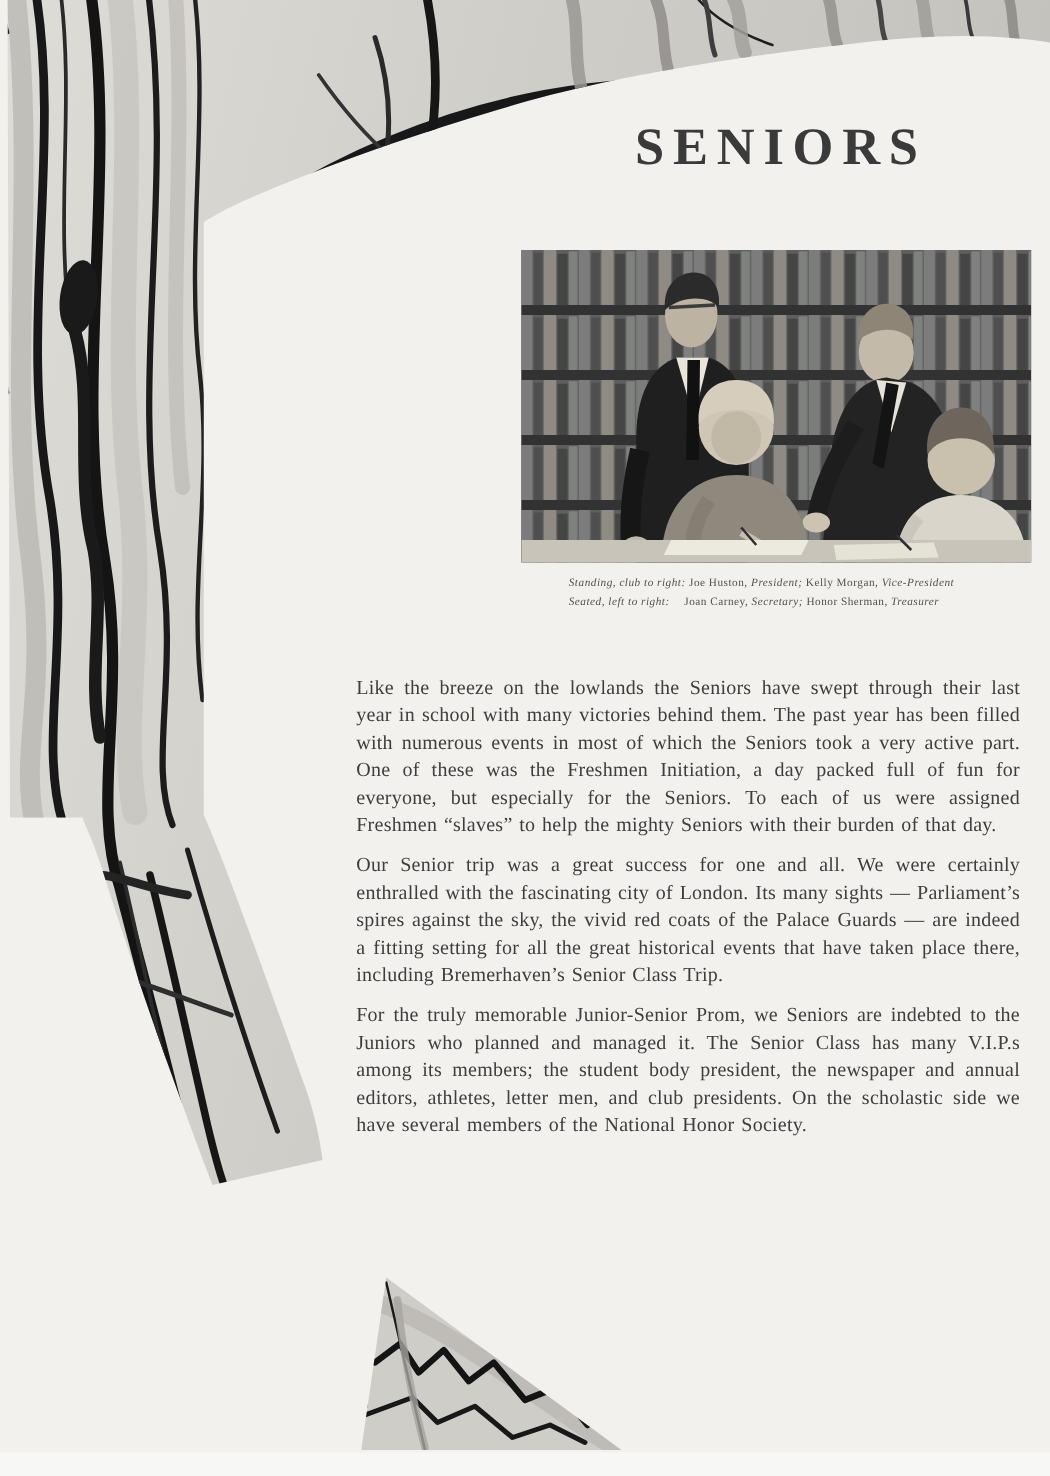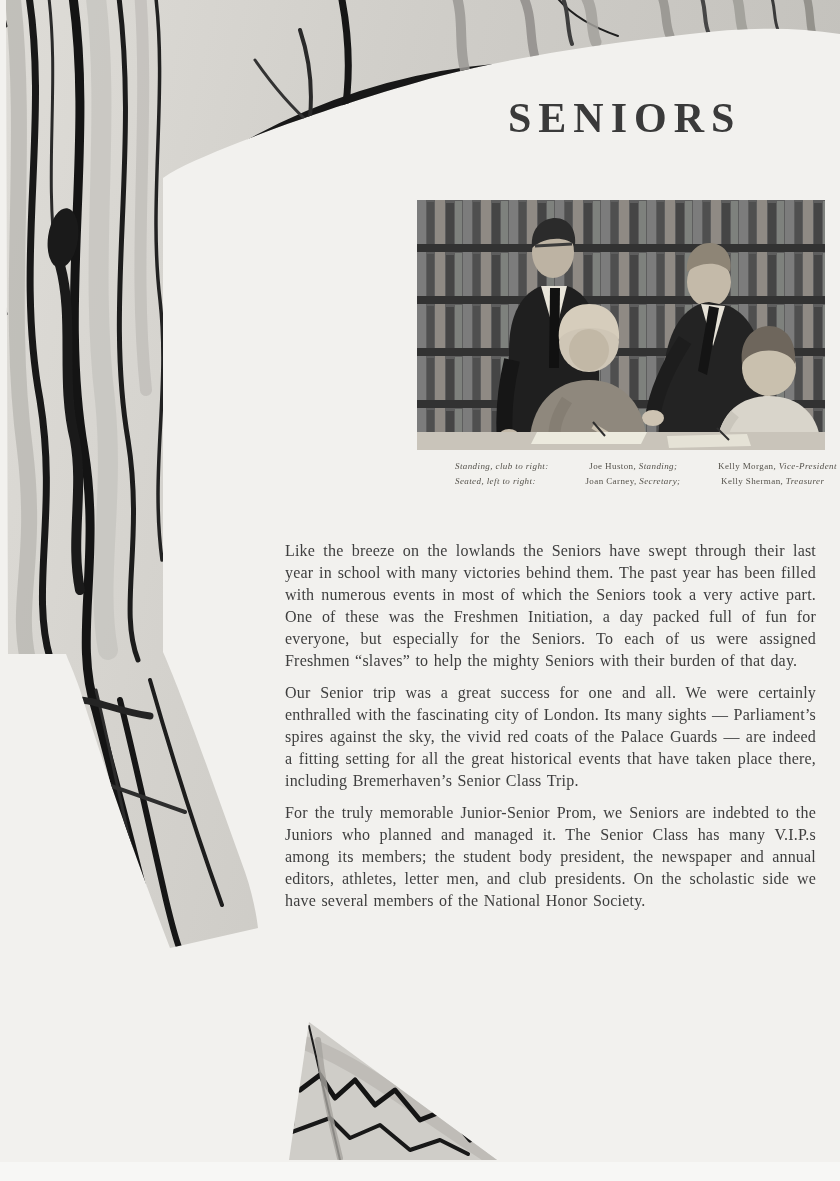--- a/index.html
+++ b/index.html
@@ -18,21 +18,21 @@
   .photo{
     position:absolute;left:417px;top:200px;width:408px;height:250px;
     background:#6f6c66;overflow:hidden;
   }
   .caption{
     position:absolute;left:455px;top:459px;width:375px;
     font-size:9px;line-height:15px;color:#55524b;
     letter-spacing:0.4px;white-space:nowrap;
   }
   .caption .it{font-style:italic;}
-  .caption .ro{font-style:normal;margin-left:38px;}
+  .caption .ro{font-style:normal;}
   .caption .lbl2{margin-right:9px;}
   .bodytext{
     position:absolute;left:285px;top:540px;width:531px;
     font-size:16px;line-height:22px;color:#3e3e3e;
     text-align:justify;letter-spacing:0.2px;word-spacing:1.2px;
   }
   .bodytext p{margin:0 0 10px 0;}
   .bottom-strip{
     position:absolute;left:0;top:1162px;width:840px;height:19px;
     background:#f7f7f5;
@@ -200,24 +200,24 @@
       <polygon points="120,232 230,232 224,244 114,244" fill="#eceade"></polygon>
       <polygon points="250,236 330,234 334,246 252,248" fill="#e5e2d6"></polygon>
       <line x1="176" y1="222" x2="188" y2="236" stroke="#2e2e2e" stroke-width="2"></line>
       <line x1="300" y1="228" x2="312" y2="240" stroke="#2e2e2e" stroke-width="2"></line>
     </g>
   </svg>
 </div>
 
 <div class="caption">
   <div>
-    <span class="it">Standing, club to right: </span><span class="ro">Joe Huston, </span><span class="it">Standing; </span><span class="ro">Kelly Morgan, </span><span class="it">Vice-President</span>
+    <span class="it">Standing, club to right: </span><span class="ro">Joe Huston, </span><span class="it">President; </span><span class="ro">Kelly Morgan, </span><span class="it">Vice-President</span>
   </div>
   <div>
-    <span class="it lbl2">Seated, left to right: </span><span class="ro">Joan Carney, </span><span class="it">Secretary; </span><span class="ro">Kelly Sherman, </span><span class="it">Treasurer</span>
+    <span class="it lbl2">Seated, left to right: </span><span class="ro">Joan Carney, </span><span class="it">Secretary; </span><span class="ro">Honor Sherman, </span><span class="it">Treasurer</span>
   </div>
 </div>
 
 <div class="bodytext">
   <p>Like the breeze on the lowlands the Seniors have swept through their last year in school with many victories behind them. The past year has been filled with numerous events in most of which the Seniors took a very active part. One of these was the Freshmen Initiation, a day packed full of fun for everyone, but especially for the Seniors. To each of us were assigned Freshmen “slaves” to help the mighty Seniors with their burden of that day.</p>
   <p>Our Senior trip was a great success for one and all. We were certainly enthralled with the fascinating city of London. Its many sights — Parliament’s spires against the sky, the vivid red coats of the Palace Guards — are indeed a fitting setting for all the great historical events that have taken place there, including Bremerhaven’s Senior Class Trip.</p>
   <p>For the truly memorable Junior-Senior Prom, we Seniors are indebted to the Juniors who planned and managed it. The Senior Class has many V.I.P.s among its members; the student body president, the newspaper and annual editors, athletes, letter men, and club presidents. On the scholastic side we have several members of the National Honor Society.</p>
 </div>
 
 </body></html>

